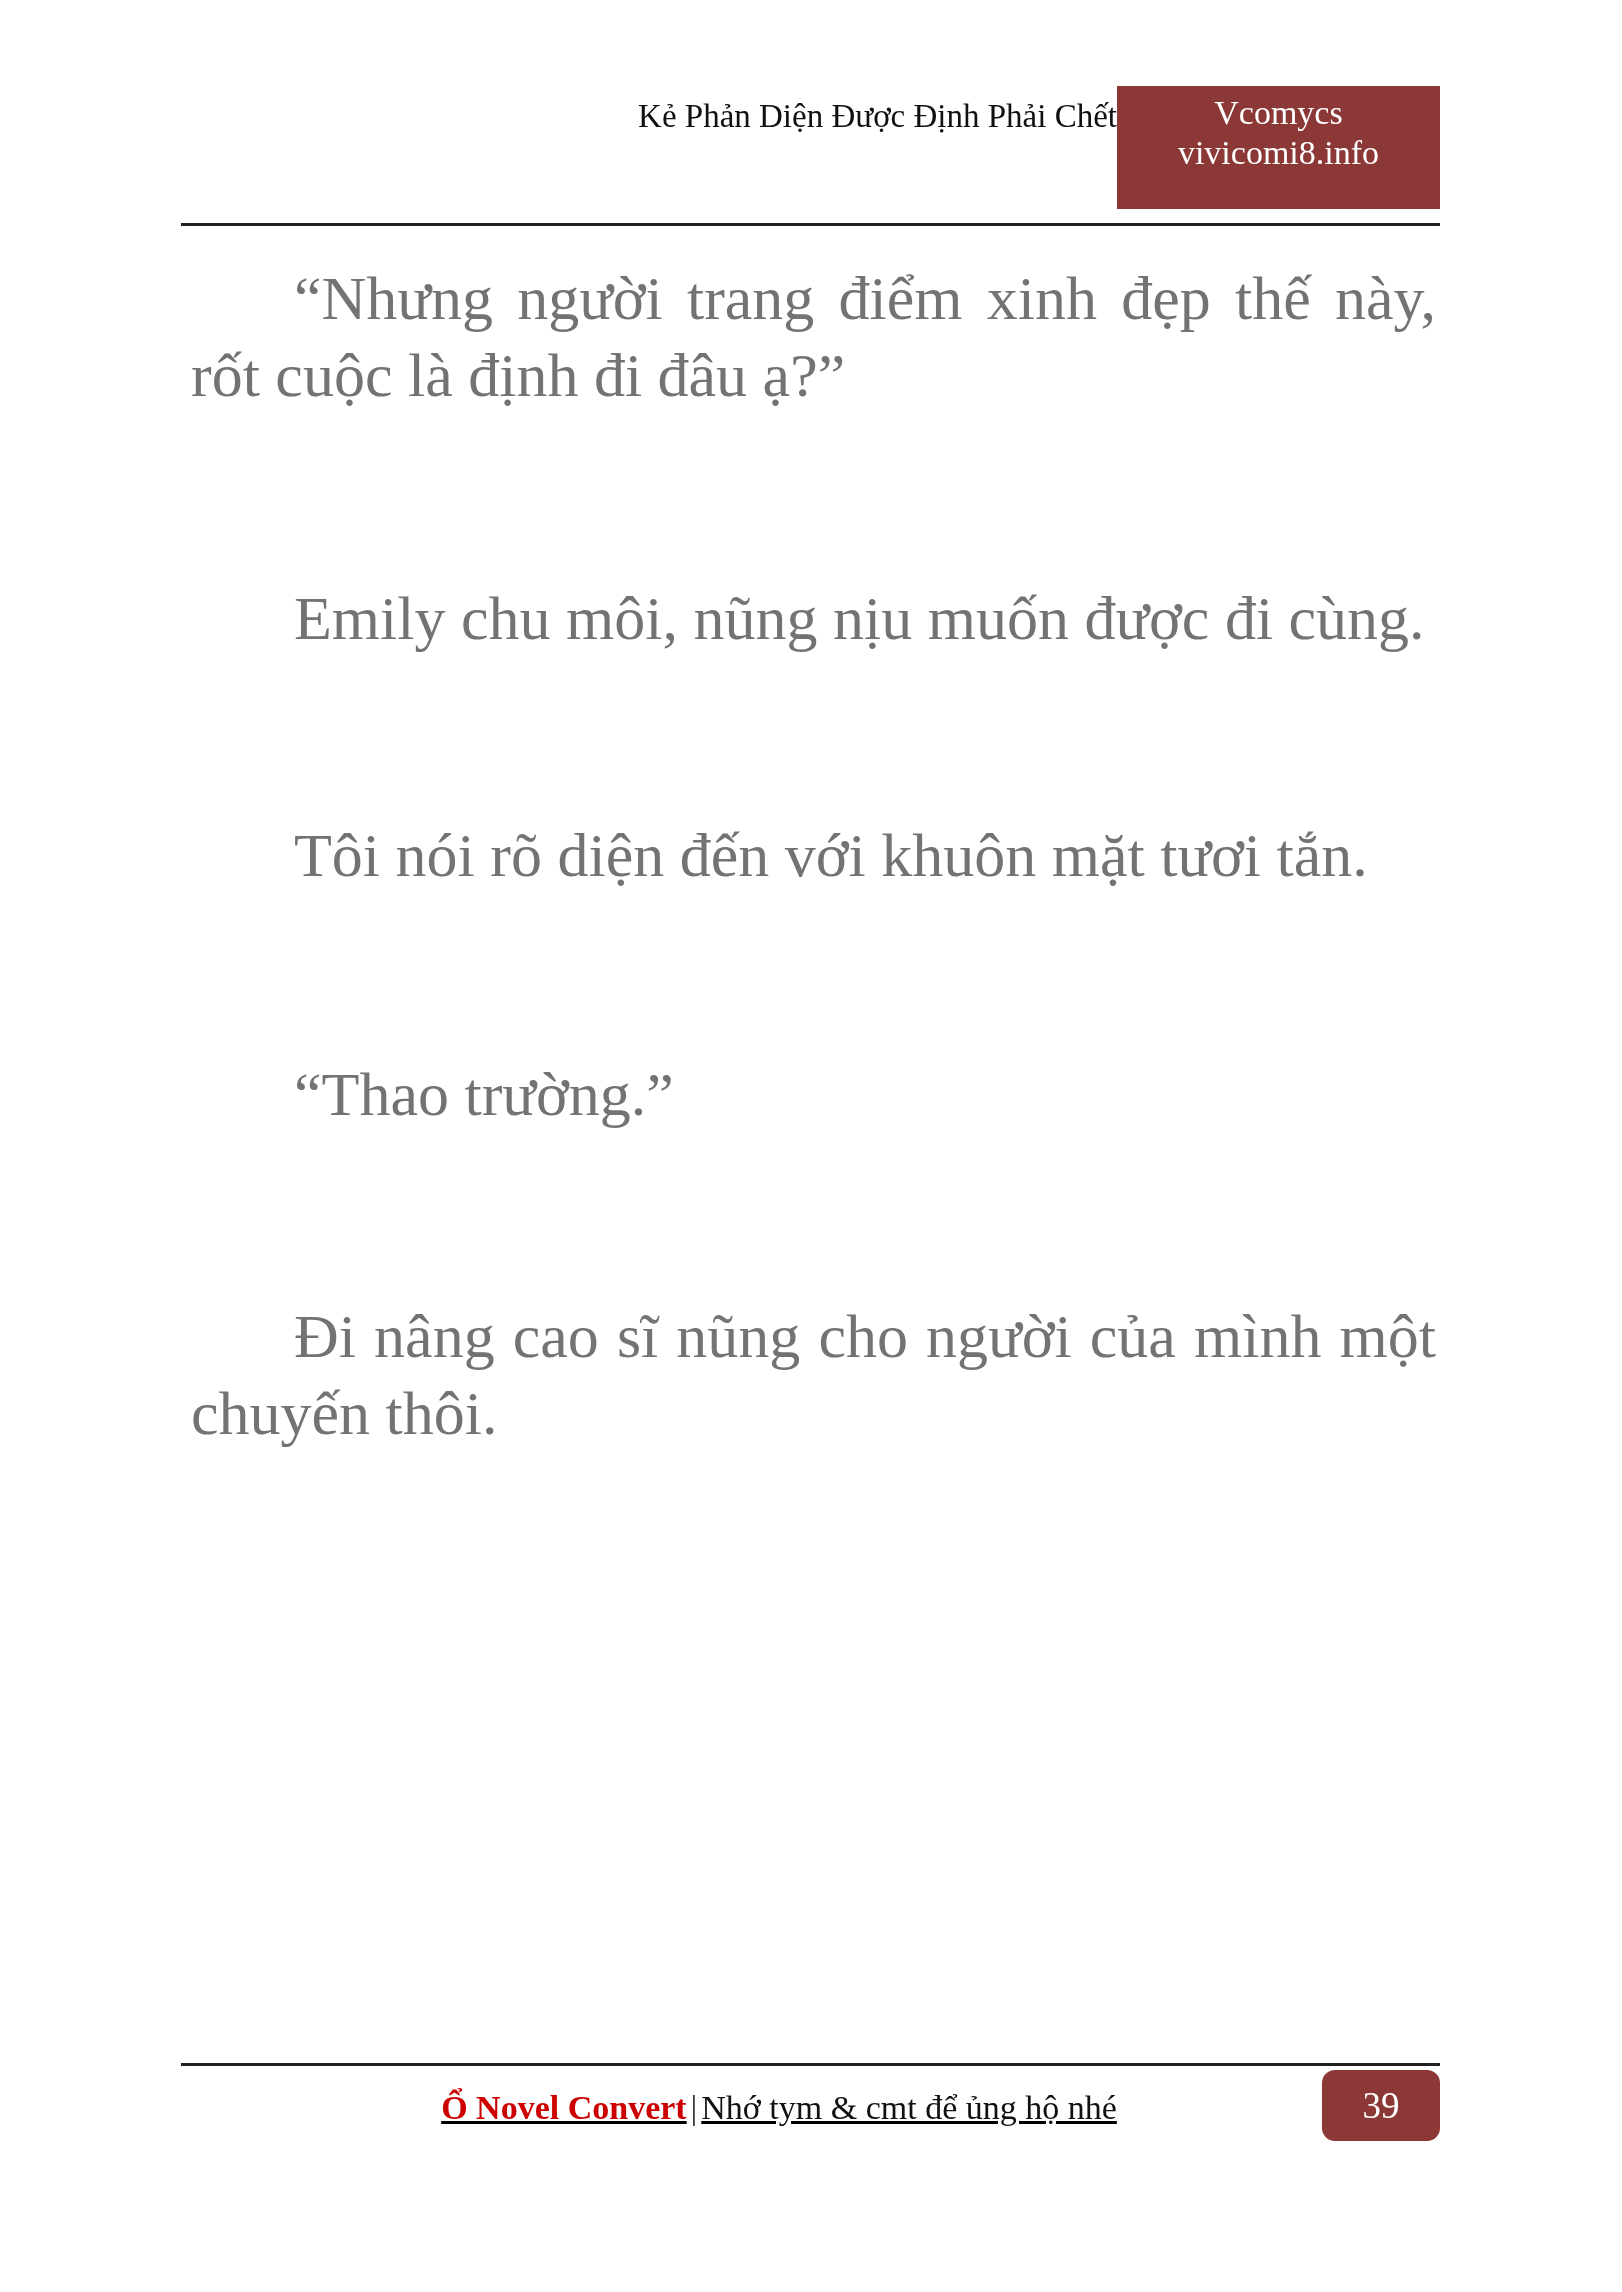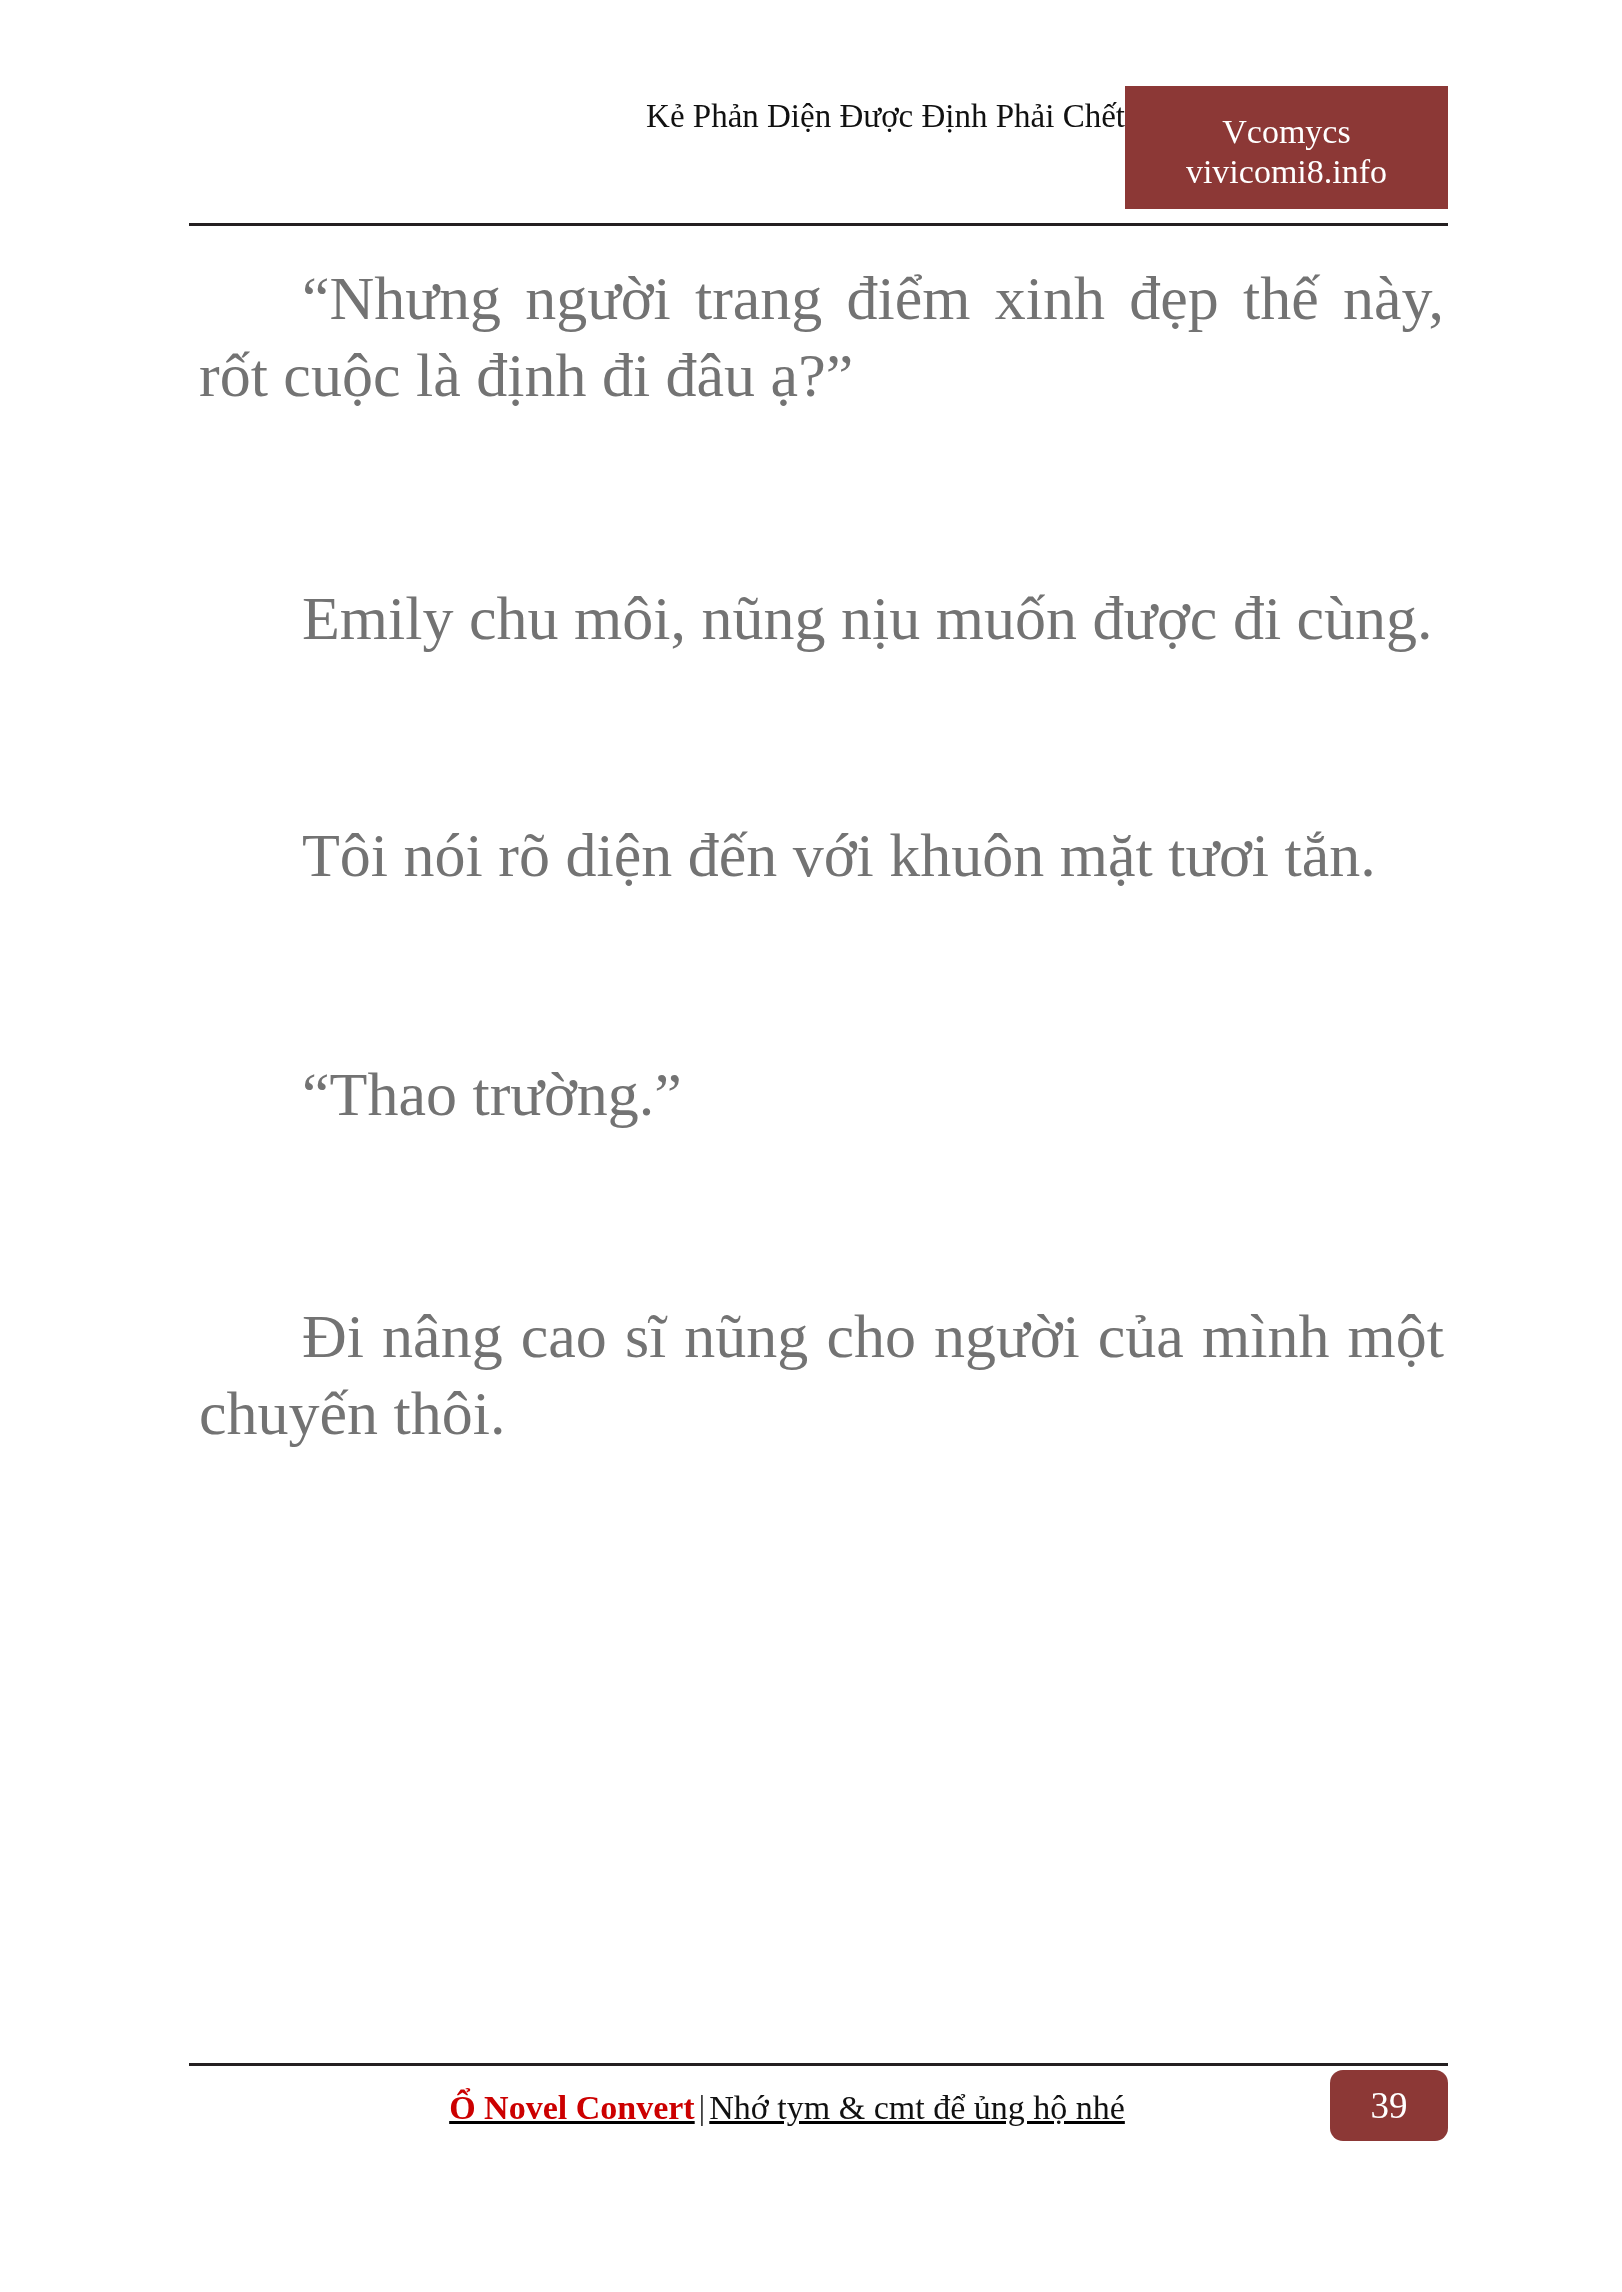--- a/index.html
+++ b/index.html
@@ -10,21 +10,21 @@
     width: 1622px;
     height: 2293px;
     background: #ffffff;
     font-family: "Liberation Serif", serif;
     position: relative;
     overflow: hidden;
   }
 
   .page {
     position: absolute;
-    left: 8px; top: 0;
+    left: 0; top: 0;
     width: 1376px;
     height: 2293px;
   }
 
   
   .header {
     position: absolute;
     left: 181px;
     top: 93px;
     width: 1259px;
@@ -52,21 +52,21 @@
     height: 123px;
     background: #8c3836;
     color: #ffffff;
     text-align: center;
     font-family: "Liberation Serif", serif;
   }
   .header-badge .badge-line1 {
     display: block;
     font-size: 34px;
     line-height: 1.1;
-    padding-top: 27px;
+    padding-top: 8px;
   }
   .header-badge .badge-line2 {
     display: block;
     font-size: 34px;
     line-height: 1.25;
   }
 
   .header-rule {
     position: absolute;
     left: 181px;

